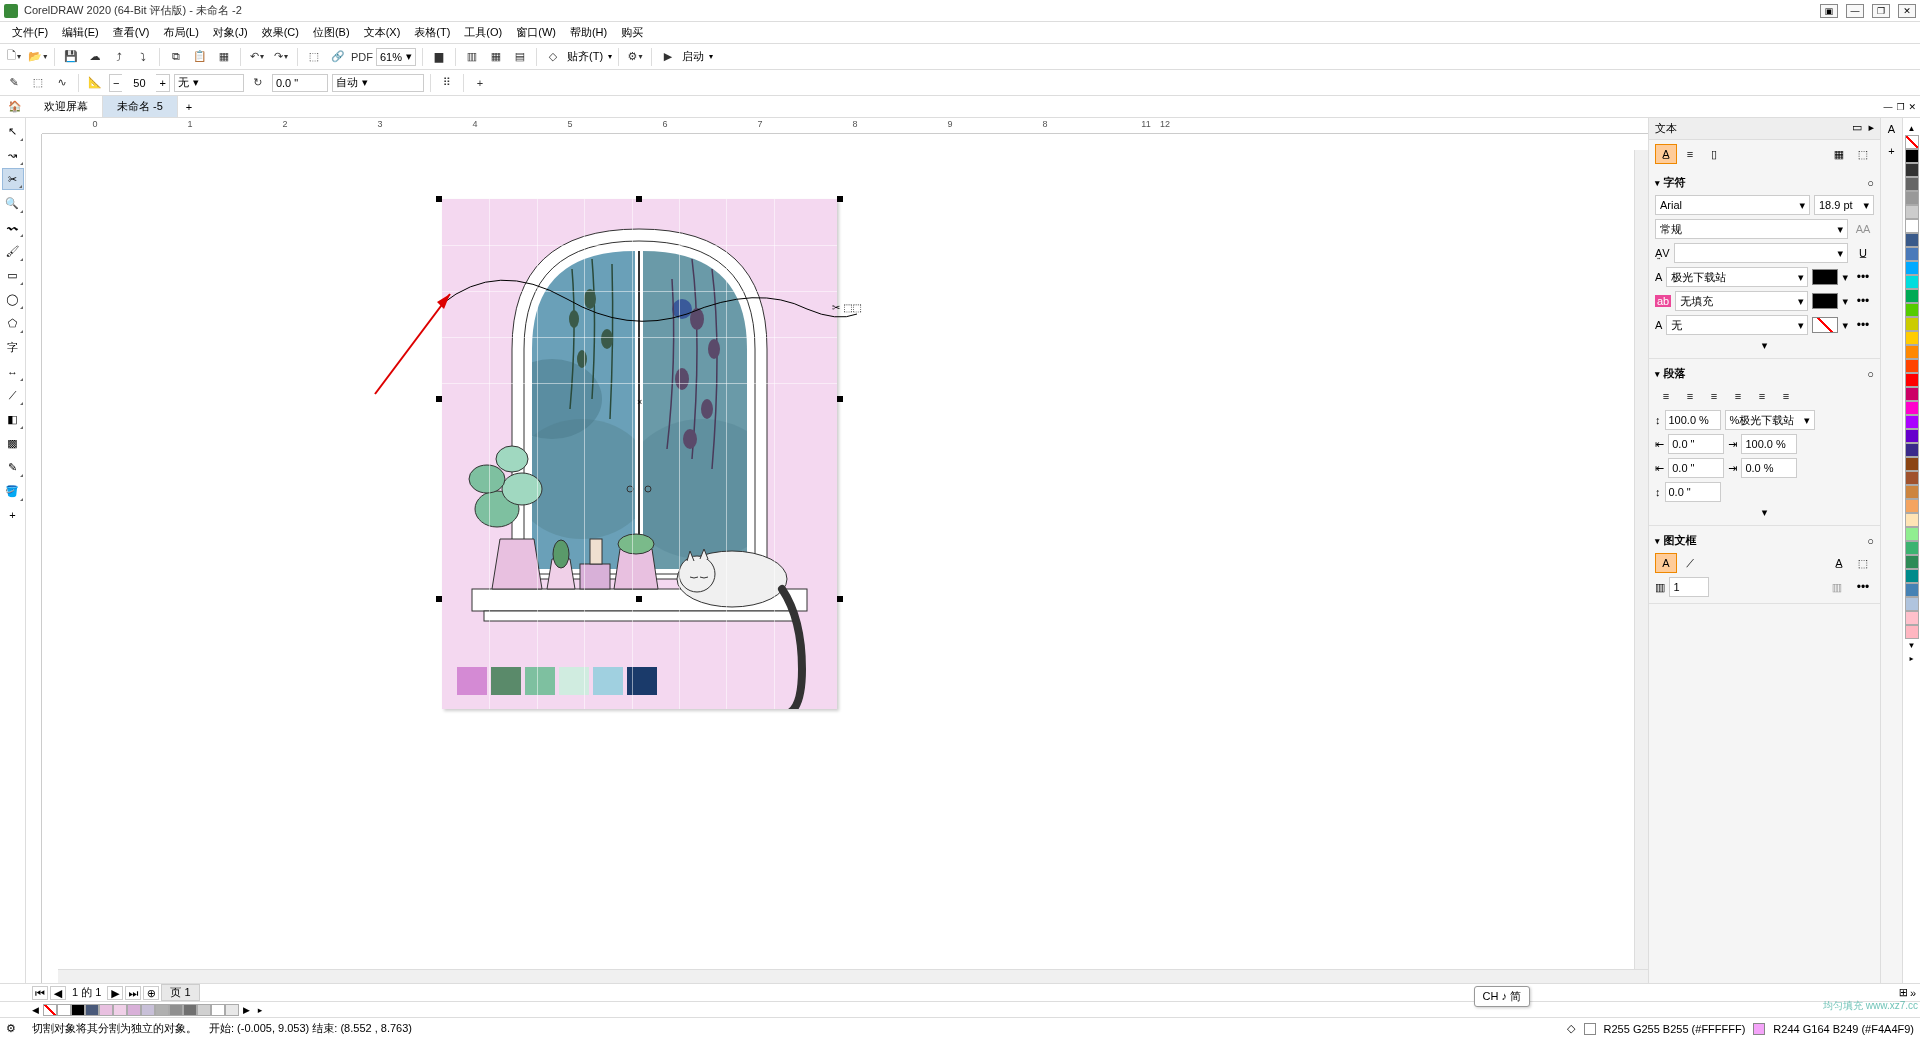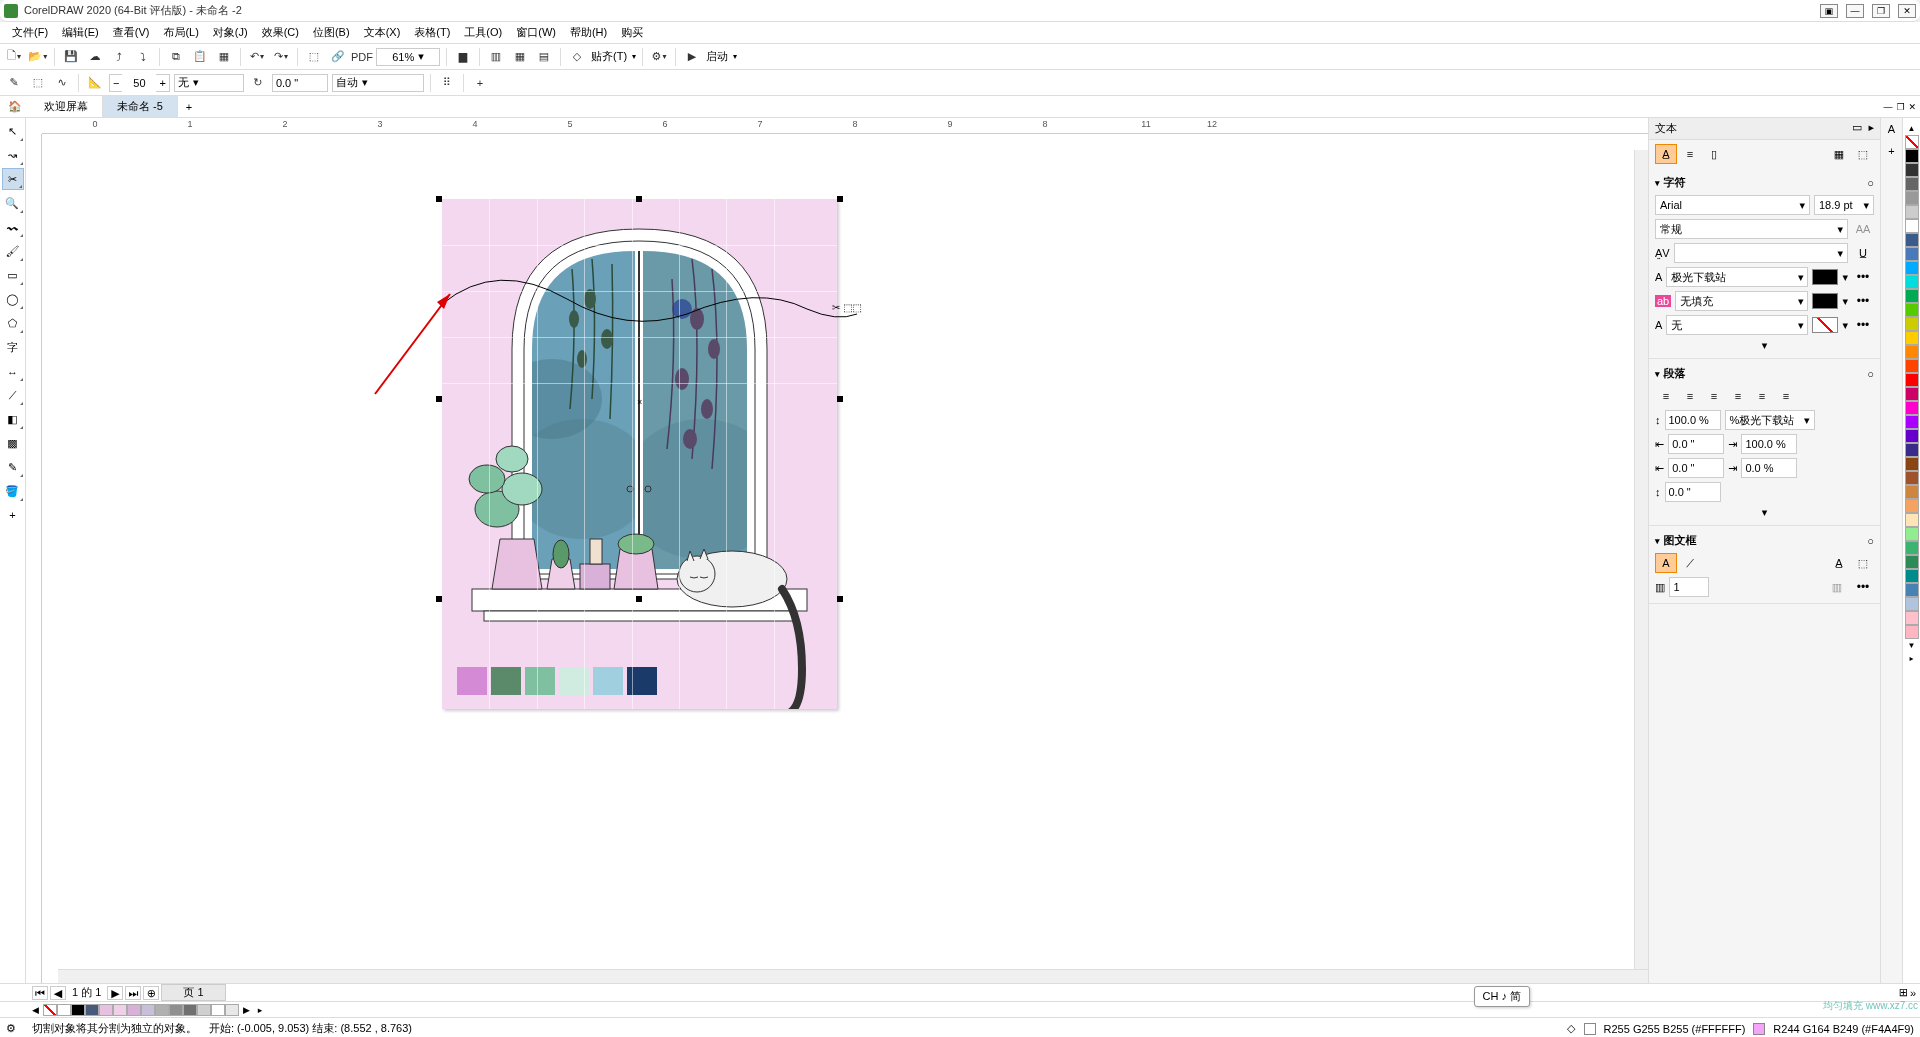--- a/index.html
+++ b/index.html
@@ -1,17 +1,17 @@
 <!DOCTYPE html>
 <html><head>
 <meta charset="utf-8">
 <style>
 * { margin: 0; padding: 0; box-sizing: border-box; font-family: "Microsoft YaHei", sans-serif; font-size: 11px; }
 body { background: #f0f0f0; overflow: hidden; width: 1920px; height: 1037px; }
-.title-bar { background: #fff; height: 22px; display: flex; align-items: center; padding: 5px 4px; border-bottom: 1px solid #ddd; border-radius: 7px; }
+.title-bar { background: #fff; height: 22px; display: flex; align-items: center; padding: 5px 4px; border-bottom: 1px solid #ddd; }
 .title-bar .logo { width: 14px; height: 14px; background: #3a8a3a; border-radius: 2px; margin-right: 6px; }
 .title-bar .title { flex: 1; font-size: 11px; color: #333; }
 .title-bar .wbtns { display: flex; gap: 8px; }
 .title-bar .wbtns span { width: 18px; height: 14px; display: flex; align-items: center; justify-content: center; border: 1px solid #888; background: #f8f8f8; font-size: 9px; cursor: pointer; }
 
 .menu-bar { background: #fff; height: 22px; display: flex; align-items: center; padding: 0 6px; gap: 2px; border-bottom: 1px solid #ddd; }
 .menu-bar span { padding: 2px 6px; cursor: pointer; font-size: 11px; }
 
 .toolbar1, .toolbar2 { background: #fff; height: 26px; display: flex; align-items: center; padding: 0 4px; gap: 4px; border-bottom: 1px solid #ddd; }
 .tbtn { width: 20px; height: 20px; border: 1px solid transparent; display: flex; align-items: center; justify-content: center; cursor: pointer; color: #333; }
@@ -65,21 +65,21 @@
 .dcombo { flex: 1; height: 20px; border: 1px solid #ccc; background: #fff; display: flex; align-items: center; padding: 0 4px; justify-content: space-between; }
 .dinput { width: 56px; height: 20px; border: 1px solid #ccc; padding: 0 3px; }
 .docker-icons { display: flex; gap: 2px; padding: 4px 6px; }
 .dico { width: 22px; height: 20px; border: 1px solid transparent; display: flex; align-items: center; justify-content: center; cursor: pointer; }
 .dico.active { background: #fc9; border-color: #e80; }
 .colorchip { width: 26px; height: 16px; border: 1px solid #888; }
 .dotsbtn { width: 22px; font-size: 12px; text-align: center; cursor: pointer; }
 
 .page-nav { height: 18px; background: #fff; border-top: 1px solid #ddd; display: flex; align-items: center; font-size: 10px; padding: 0 4px; gap: 2px; }
 .page-nav .pn { width: 16px; text-align: center; cursor: pointer; border: 1px solid #ccc; height: 14px; line-height: 12px; }
-.page-nav .plabel { padding: 0 21px; background: #e8e8e8; border: 1px solid #ccc; }
+.page-nav .plabel { padding: 0 8px; background: #e8e8e8; border: 1px solid #ccc; }
 
 .bottom-palette { height: 16px; background: #fff; display: flex; align-items: center; padding: 0 20px; gap: 0; border-top: 1px solid #ddd; }
 .bottom-palette .arrow { font-size: 9px; padding: 0 4px; cursor: pointer; }
 .bottom-palette .sw { width: 14px; height: 12px; border: 1px solid #aaa; }
 
 .status-bar { height: 22px; background: #fff; border-top: 1px solid #ddd; display: flex; align-items: center; font-size: 10px; padding: 0 6px; gap: 12px; }
 .status-bar .gear { width: 14px; }
 .status-bar .right { margin-left: auto; display: flex; align-items: center; gap: 8px; }
 .status-bar .csw { width: 12px; height: 12px; border: 1px solid #888; display: inline-block; }
 
@@ -131,21 +131,21 @@
   <div class="tbtn">⧉</div>
   <div class="tbtn">📋</div>
   <div class="tbtn">▦</div>
   <div class="tsep"></div>
   <div class="tbtn">↶<span class="tdrop">▾</span></div>
   <div class="tbtn">↷<span class="tdrop">▾</span></div>
   <div class="tsep"></div>
   <div class="tbtn">⬚</div>
   <div class="tbtn">🔗</div>
   <div class="tbtn">PDF</div>
-  <div class="tcombo" style="width:64px;justify-content:center;">
+  <div class="tcombo" style="width:40px;">
       <span>61%</span>
       <span>▾</span>
     </div>
   <div class="tsep"></div>
   <div class="tbtn">▆</div>
   <div class="tsep"></div>
   <div class="tbtn">▥</div>
   <div class="tbtn">▦</div>
   <div class="tbtn">▤</div>
   <div class="tsep"></div>
@@ -230,21 +230,21 @@
       <div class="tick" style="left:243px">2</div>
       <div class="tick" style="left:338px">3</div>
       <div class="tick" style="left:433px">4</div>
       <div class="tick" style="left:528px">5</div>
       <div class="tick" style="left:623px">6</div>
       <div class="tick" style="left:718px">7</div>
       <div class="tick" style="left:813px">8</div>
       <div class="tick" style="left:908px">9</div>
       <div class="tick" style="left:1003px">8</div>
       <div class="tick" style="left:1104px">11</div>
-      <div class="tick" style="left:1170px">12</div>
+      <div class="tick" style="left:1123px">12</div>
     </div>
     <div class="ruler-v"></div>
 
     <div class="canvas-area">
 
       <div class="page">
         <div class="page-grid">
           <div class="gv" style="left:12%"></div>
             <div class="gv" style="left:24%"></div>
             <div class="gv" style="left:36%"></div>

